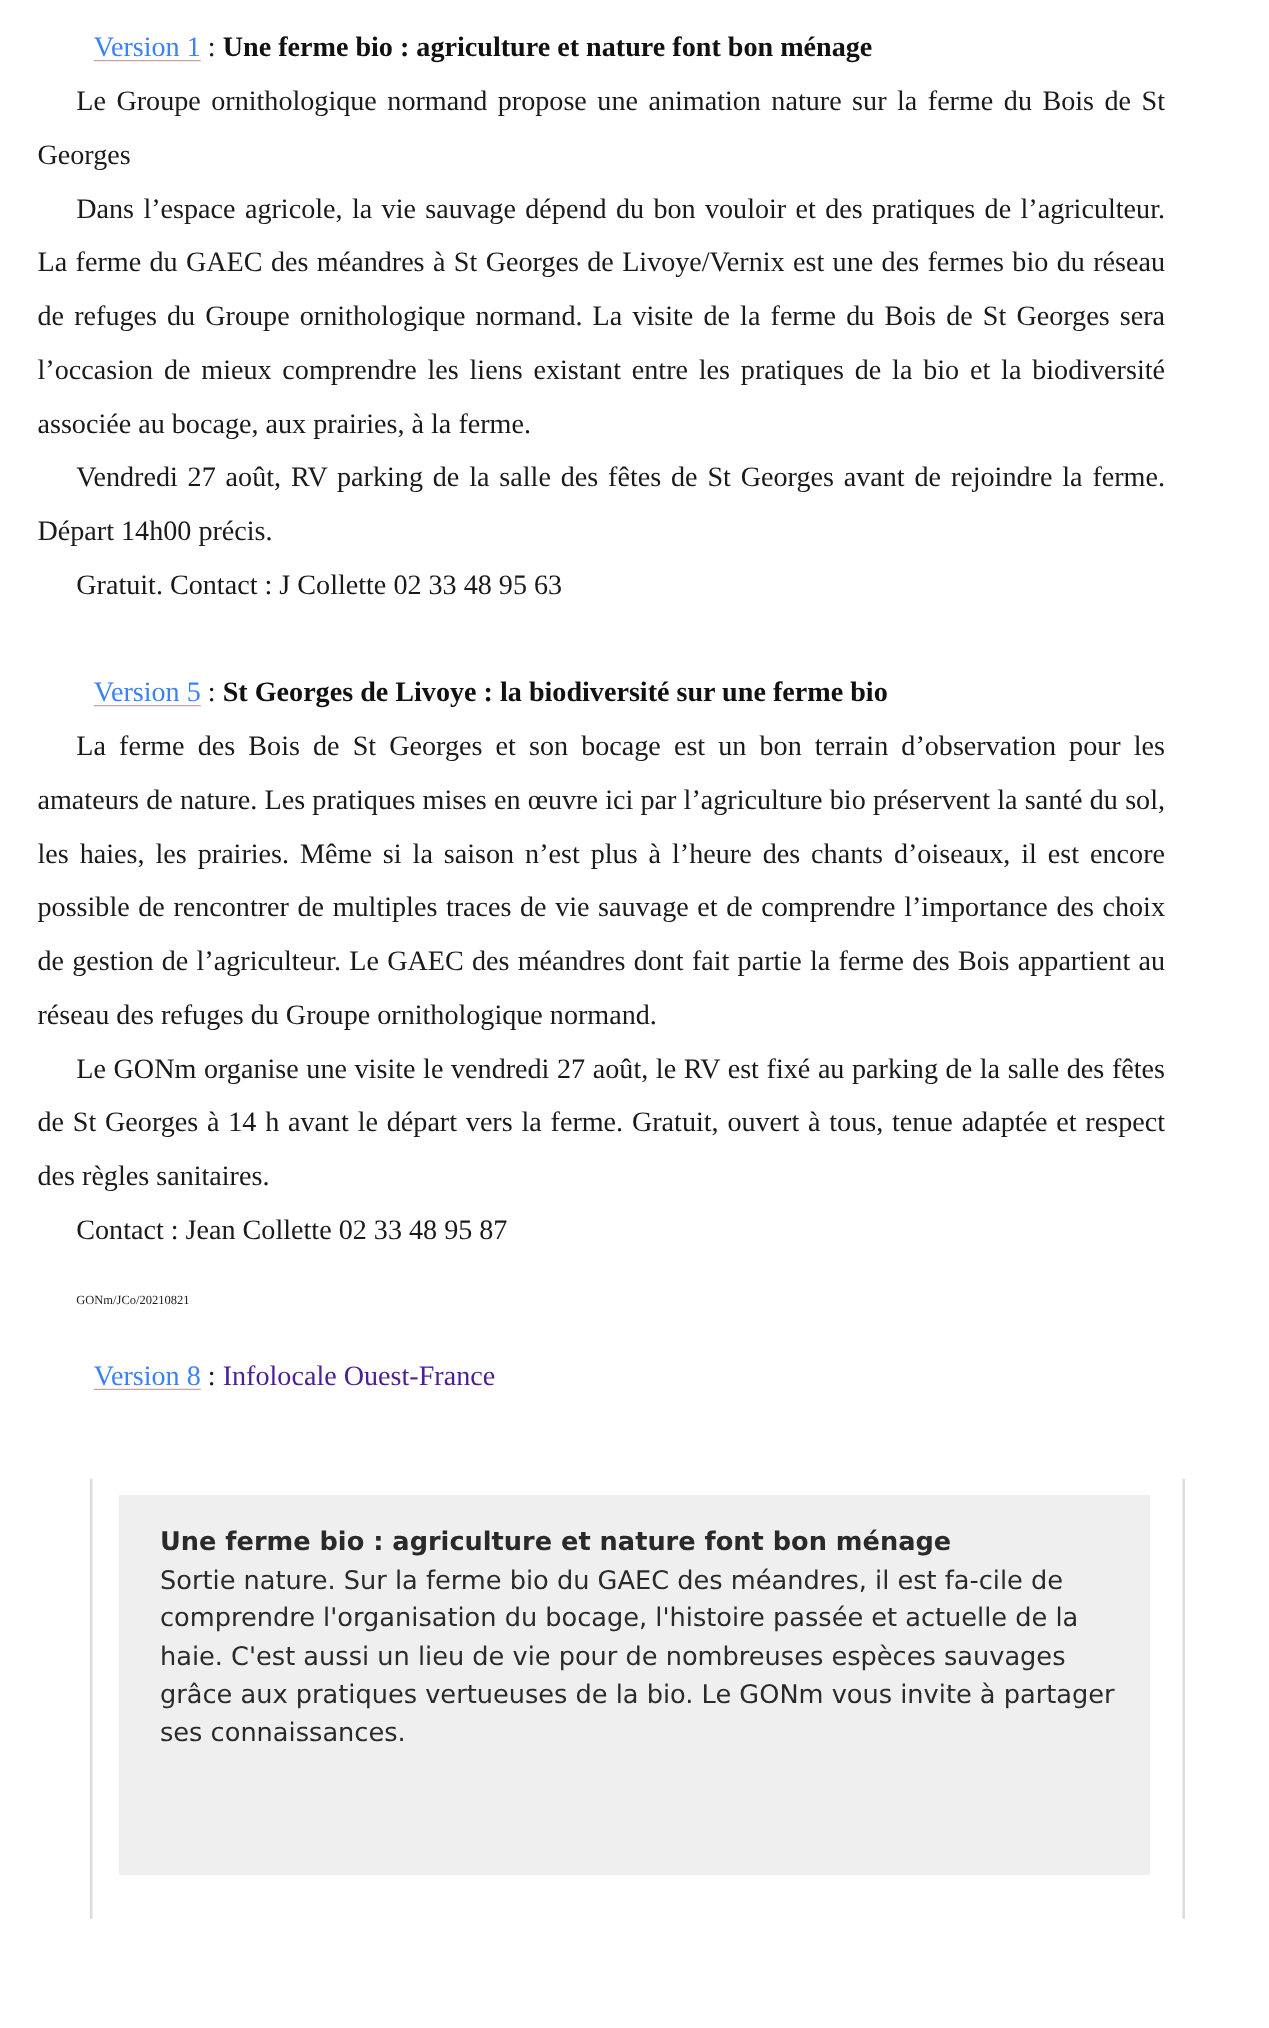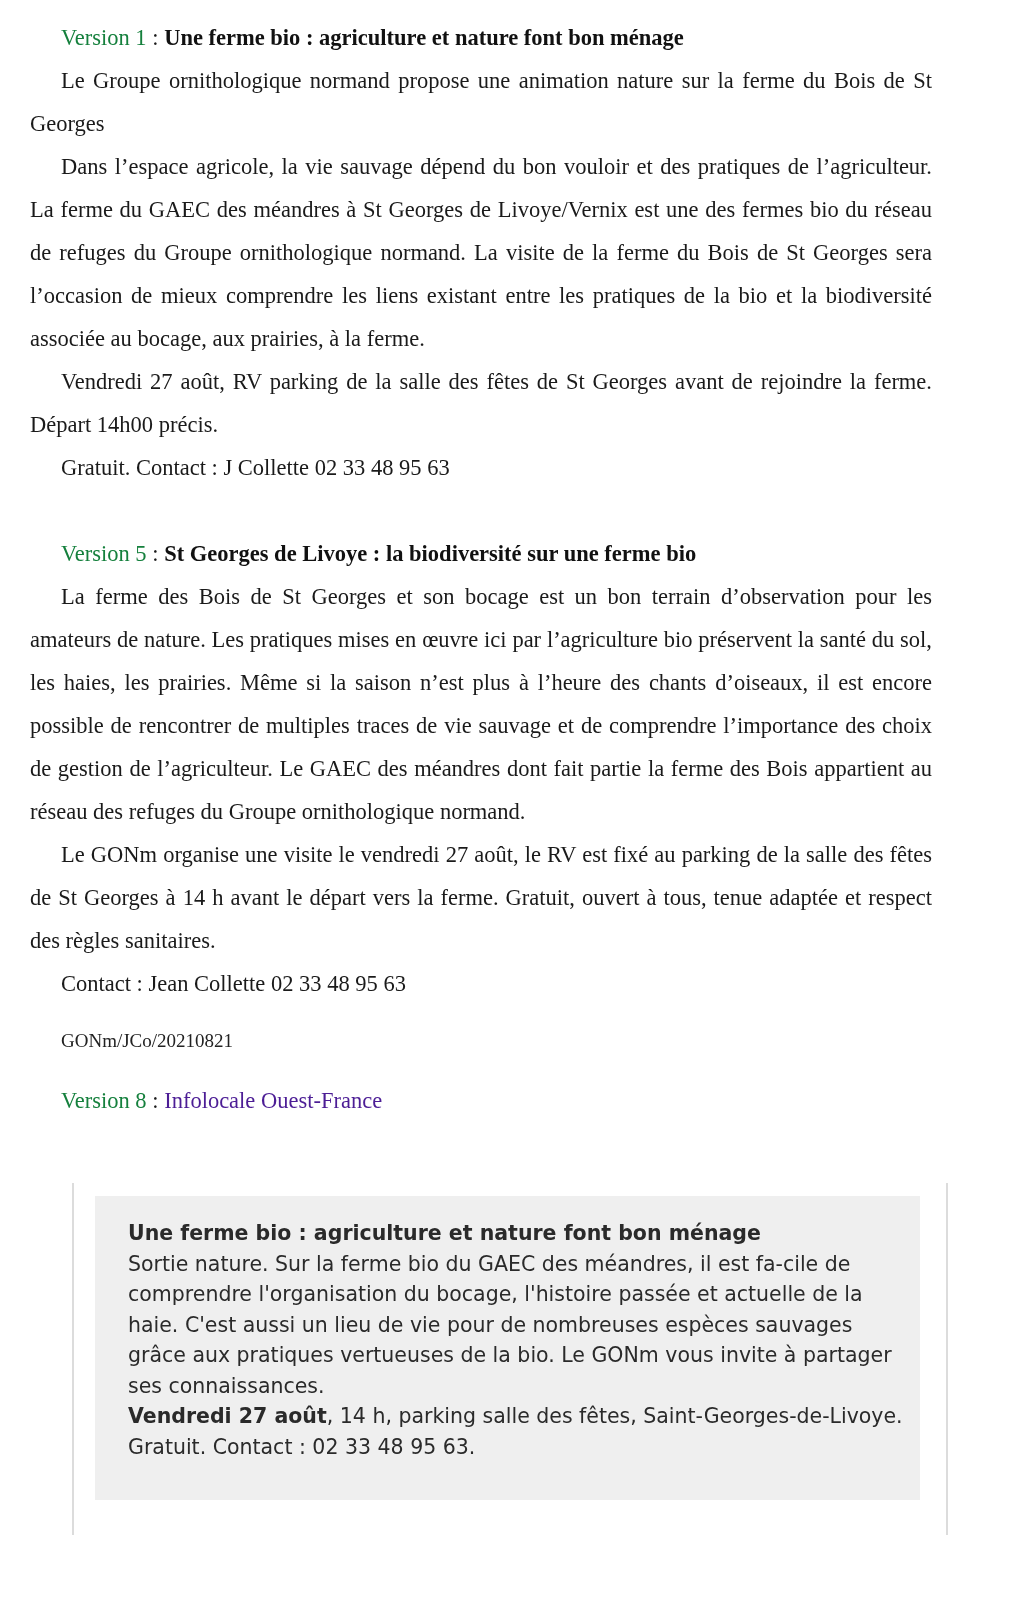--- a/index.html
+++ b/index.html
@@ -5,28 +5,29 @@
     html, body { margin: 0; padding: 0; background: #ffffff; }
     body { width: 1015px; height: 1622px; position: relative; overflow: hidden; }
     .doc {
       position: absolute; left: 30px; top: 16px; width: 902px;
       font-family: "Liberation Serif", "DejaVu Serif", serif;
       font-size: 22.5px; color: #1a1a1a; line-height: 43px;
     }
     .p { text-align: justify; text-indent: 31px; margin: 0; }
     .heading { margin: 0; text-indent: 31px; }
     .version-link {
-      color: #15803d; 
+      color: #3b82f6; text-decoration: underline;
       text-decoration-color: #c9a3a4; text-underline-offset: 3px;
       text-decoration-thickness: 1px;
+      margin-left: 14px;
     }
     .title-bold { font-weight: bold; color: #111; }
     .title-plain { color: #4c1d95; }
     .gap-1 { height: 43px; }
-    .ref { font-size: 19px; line-height: 20px; margin: 26px 0 28px 31px; color: #222; }
+    .ref { font-size: 10px; line-height: 20px; margin: 26px 0 28px 31px; color: #222; }
     .clip-frame {
       position: absolute; left: 72px; top: 1183px; width: 872px; height: 352px;
       border-left: 2px solid #dcdcdc; border-right: 2px solid #dcdcdc;
     }
     .clip-box {
       position: absolute; left: 95px; top: 1196px; width: 825px; height: 304px;
       background: #efefef;
     }
     .clip-content {
       position: absolute; left: 128px; top: 1218px; width: 775px;
@@ -52,30 +53,29 @@
   </section>
 
   <div class="gap-1"></div>
 
   <section>
     <p class="heading">
       <span class="version-link">Version 5</span><span> : </span><span class="title-bold">St Georges de Livoye : la biodiversité sur une ferme bio</span>
     </p>
     <p class="p">La ferme des Bois de St Georges et son bocage est un bon terrain d’observation pour les amateurs de nature. Les pratiques mises en œuvre ici par l’agriculture bio préservent la santé du sol, les haies, les prairies. Même si la saison n’est plus à l’heure des chants d’oiseaux, il est encore possible de rencontrer de multiples traces de vie sauvage et de comprendre l’importance des choix de gestion de l’agriculteur. Le GAEC des méandres dont fait partie la ferme des Bois appartient au réseau des refuges du Groupe ornithologique normand.</p>
     <p class="p">Le GONm organise une visite le vendredi 27 août, le RV est fixé au parking de la salle des fêtes de St Georges à 14 h avant le départ vers la ferme. Gratuit, ouvert à tous, tenue adaptée et respect des règles sanitaires.</p>
-    <p class="p">Contact : Jean Collette 02 33 48 95 63</p>
+    <p class="p">Contact : Jean Collette 02 33 48 95 87</p>
     <p class="ref">GONm/JCo/20210821</p>
   </section>
 
   <section>
     <p class="heading">
       <span class="version-link">Version 8</span><span> : </span><span class="title-plain">Infolocale Ouest-France</span>
     </p>
   </section>
 </div>
 
 <div class="clip-frame"></div>
 <div class="clip-box"></div>
 <div class="clip-content">
   <div class="clip-title">Une ferme bio : agriculture et nature font bon ménage</div>
   <div>Sortie nature. Sur la ferme bio du GAEC des méandres, il est fa-cile de comprendre l'organisation du bocage, l'histoire passée et actuelle de la haie. C'est aussi un lieu de vie pour de nombreuses espèces sauvages grâce aux pratiques vertueuses de la bio. Le GONm vous invite à partager ses connaissances.</div>
-  <div><span class="clip-bold">Vendredi 27 août</span><span>, 14 h, parking salle des fêtes, Saint-Georges-de-Livoye. Gratuit. Contact : 02 33 48 95 63.</span></div>
 </div>
 
 </body></html>

